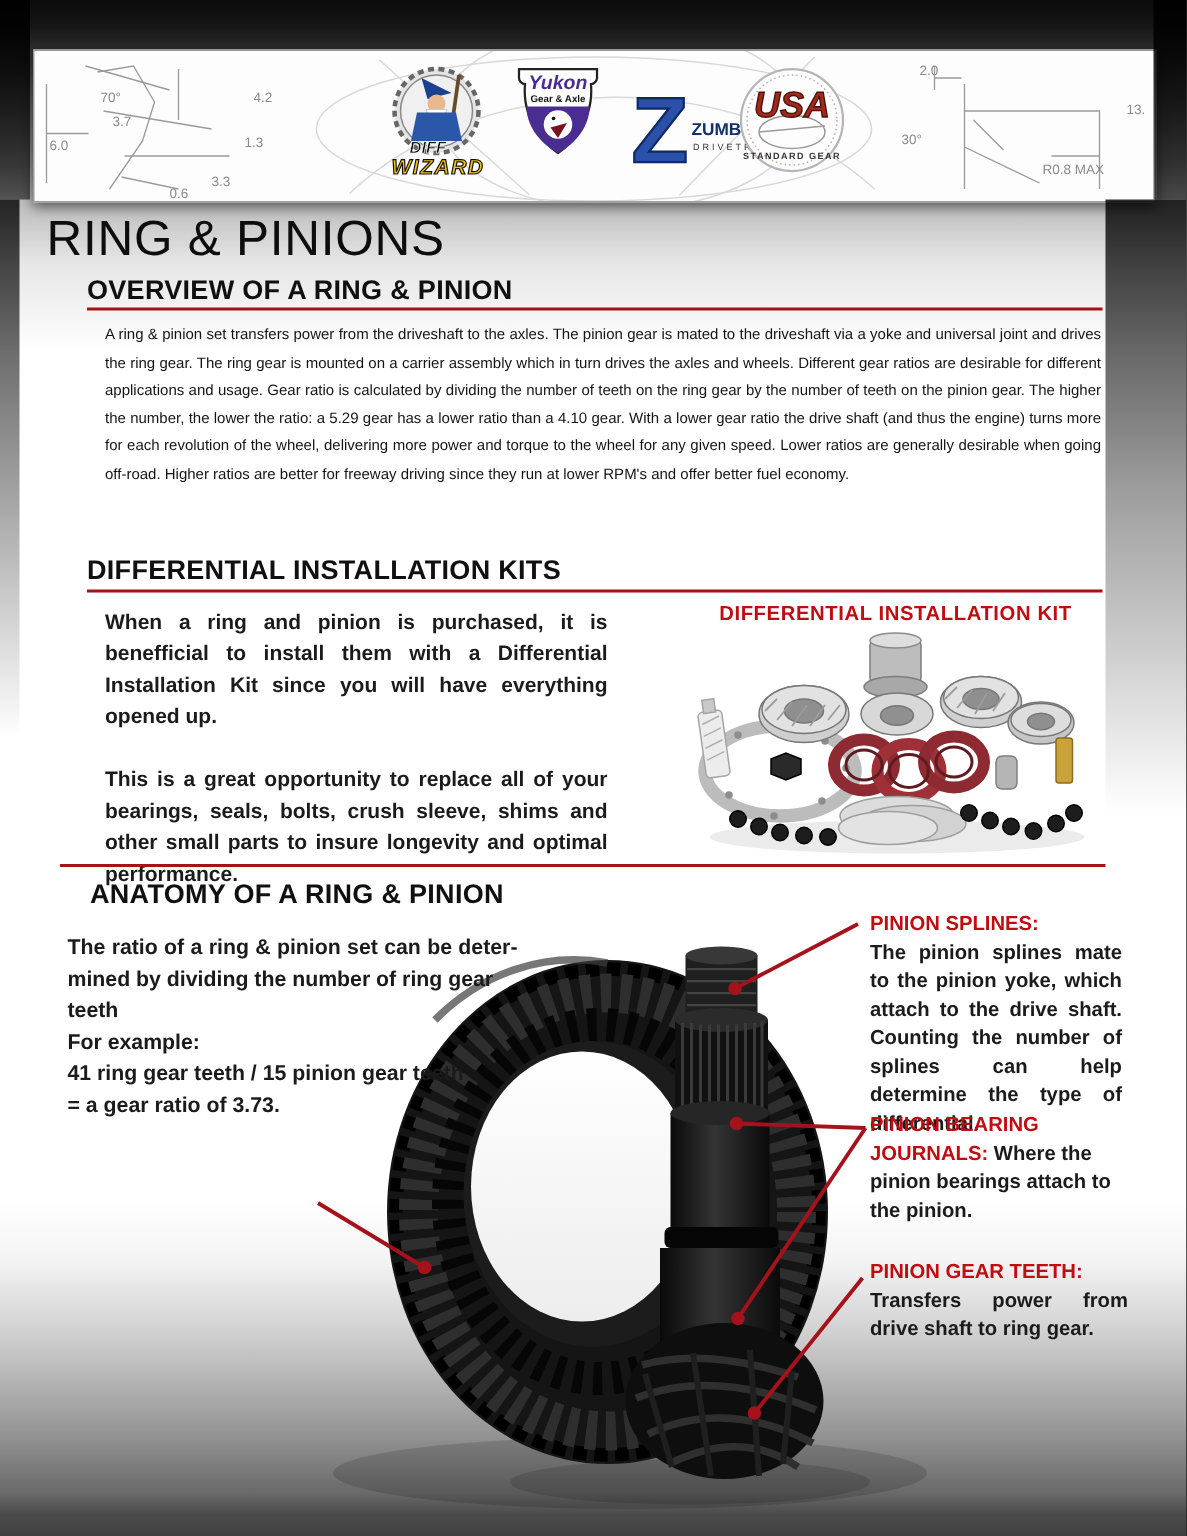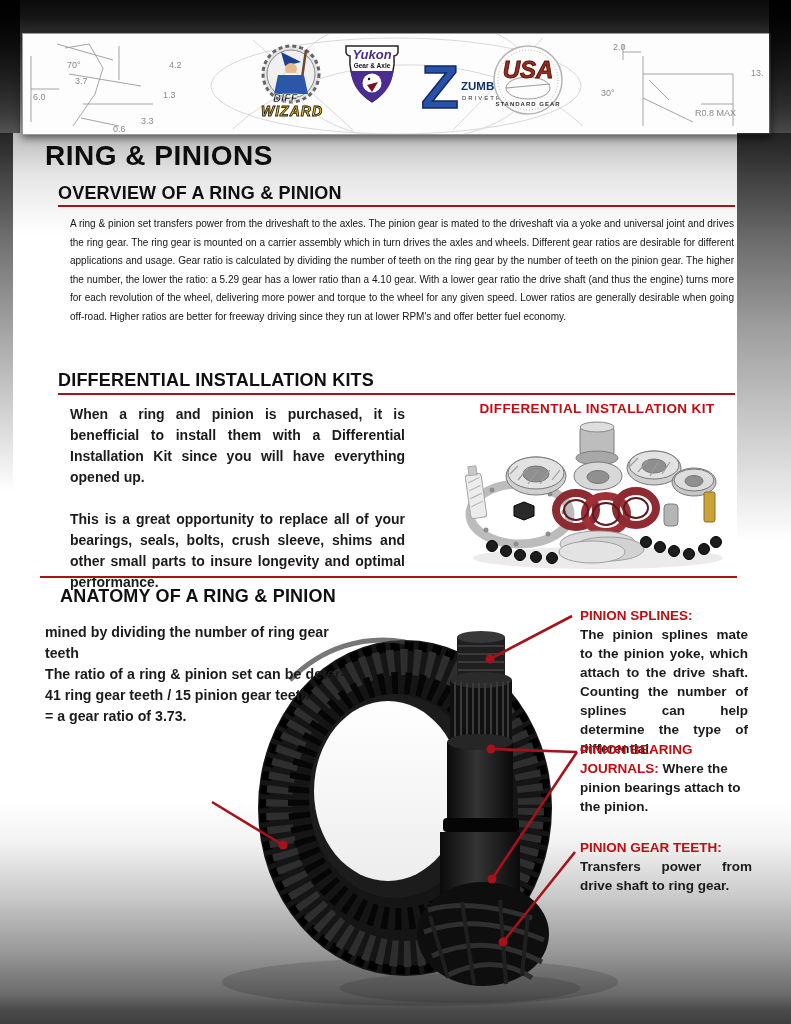--- a/index.html
+++ b/index.html
@@ -14,21 +14,21 @@
   .vig{position:absolute;pointer-events:none;z-index:30;}
   .vl1{top:0;left:0;width:20px;height:133px;background:linear-gradient(180deg,rgba(0,0,0,.92),rgba(0,0,0,.55));}
   .vl2{top:133px;left:0;width:13px;height:390px;background:linear-gradient(180deg,rgba(0,0,0,.8),rgba(0,0,0,0) 92%);}
   .vr1{top:0;right:0;width:22px;height:133px;background:linear-gradient(180deg,rgba(0,0,0,.92),rgba(0,0,0,.6));}
   .vr2{top:133px;right:0;width:54px;height:430px;background:linear-gradient(180deg,rgba(0,0,0,.82),rgba(10,10,10,.4) 45%,rgba(0,0,0,0) 95%);}
 
   .banner{position:absolute;top:33px;left:22px;width:747px;height:100px;background:#fdfdfd;
     border:1px solid #9a9a9a;box-shadow:0 3px 8px rgba(0,0,0,.55);z-index:10;}
   .banner svg{display:block;}
 
-  .page-title{position:absolute;left:45px;top:140px;font-size:28px;font-weight:700;
+  .page-title{position:absolute;left:31px;top:140px;font-size:33px;font-weight:400;
     letter-spacing:.5px;color:#0d0d0d;z-index:20;}
 
   .sec-head{position:absolute;font-size:18px;font-weight:700;color:#101010;letter-spacing:.2px;z-index:20;}
   .red-rule{position:absolute;height:2px;background:#a61317;z-index:20;}
 
   .body-copy{position:absolute;z-index:20;text-align:justify;}
   .overview-p{left:70px;top:215px;width:664px;font-size:10px;line-height:18.6px;color:#141414;}
   .kit-col{left:70px;top:404px;width:352px;font-size:14px;line-height:21px;font-weight:700;color:#1b1b1b;}
   .kit-col p{margin:0 17px 21px 0;text-align:justify;}
   .kit-label{position:absolute;left:452px;top:401px;width:290px;text-align:center;
@@ -231,22 +231,23 @@
           <circle cx="258" cy="124" r="5.5"></circle>
       </g>
     </svg>
   </div>
 
   <div class="red-rule" style="left:40px;top:576px;width:697px;"></div>
 
   <div class="sec-head" style="left:60px;top:586px;">ANATOMY OF A RING &amp; PINION</div>
 
   <div class="anat-intro">
+    <span class="jl">The ratio of a ring &amp; pinion set can be deter-</span>
     <span class="jl">mined by dividing the number of ring gear teeth</span>
-    <span class="jl">The ratio of a ring &amp; pinion set can be deter-</span>
+    <span>For example:</span>
     <span>41 ring gear teeth / 15 pinion gear teeth</span>
     <span>= a gear ratio of 3.73.</span>
   </div>
 
   <svg class="diagram" width="791" height="444" viewBox="0 0 791 444">
     <defs>
       <linearGradient id="shaftG" x1="0" y1="0" x2="1" y2="0">
         <stop offset="0" stop-color="#0a0a0a"></stop>
           <stop offset="0.45" stop-color="#343434"></stop>
           <stop offset="1" stop-color="#0a0a0a"></stop>

